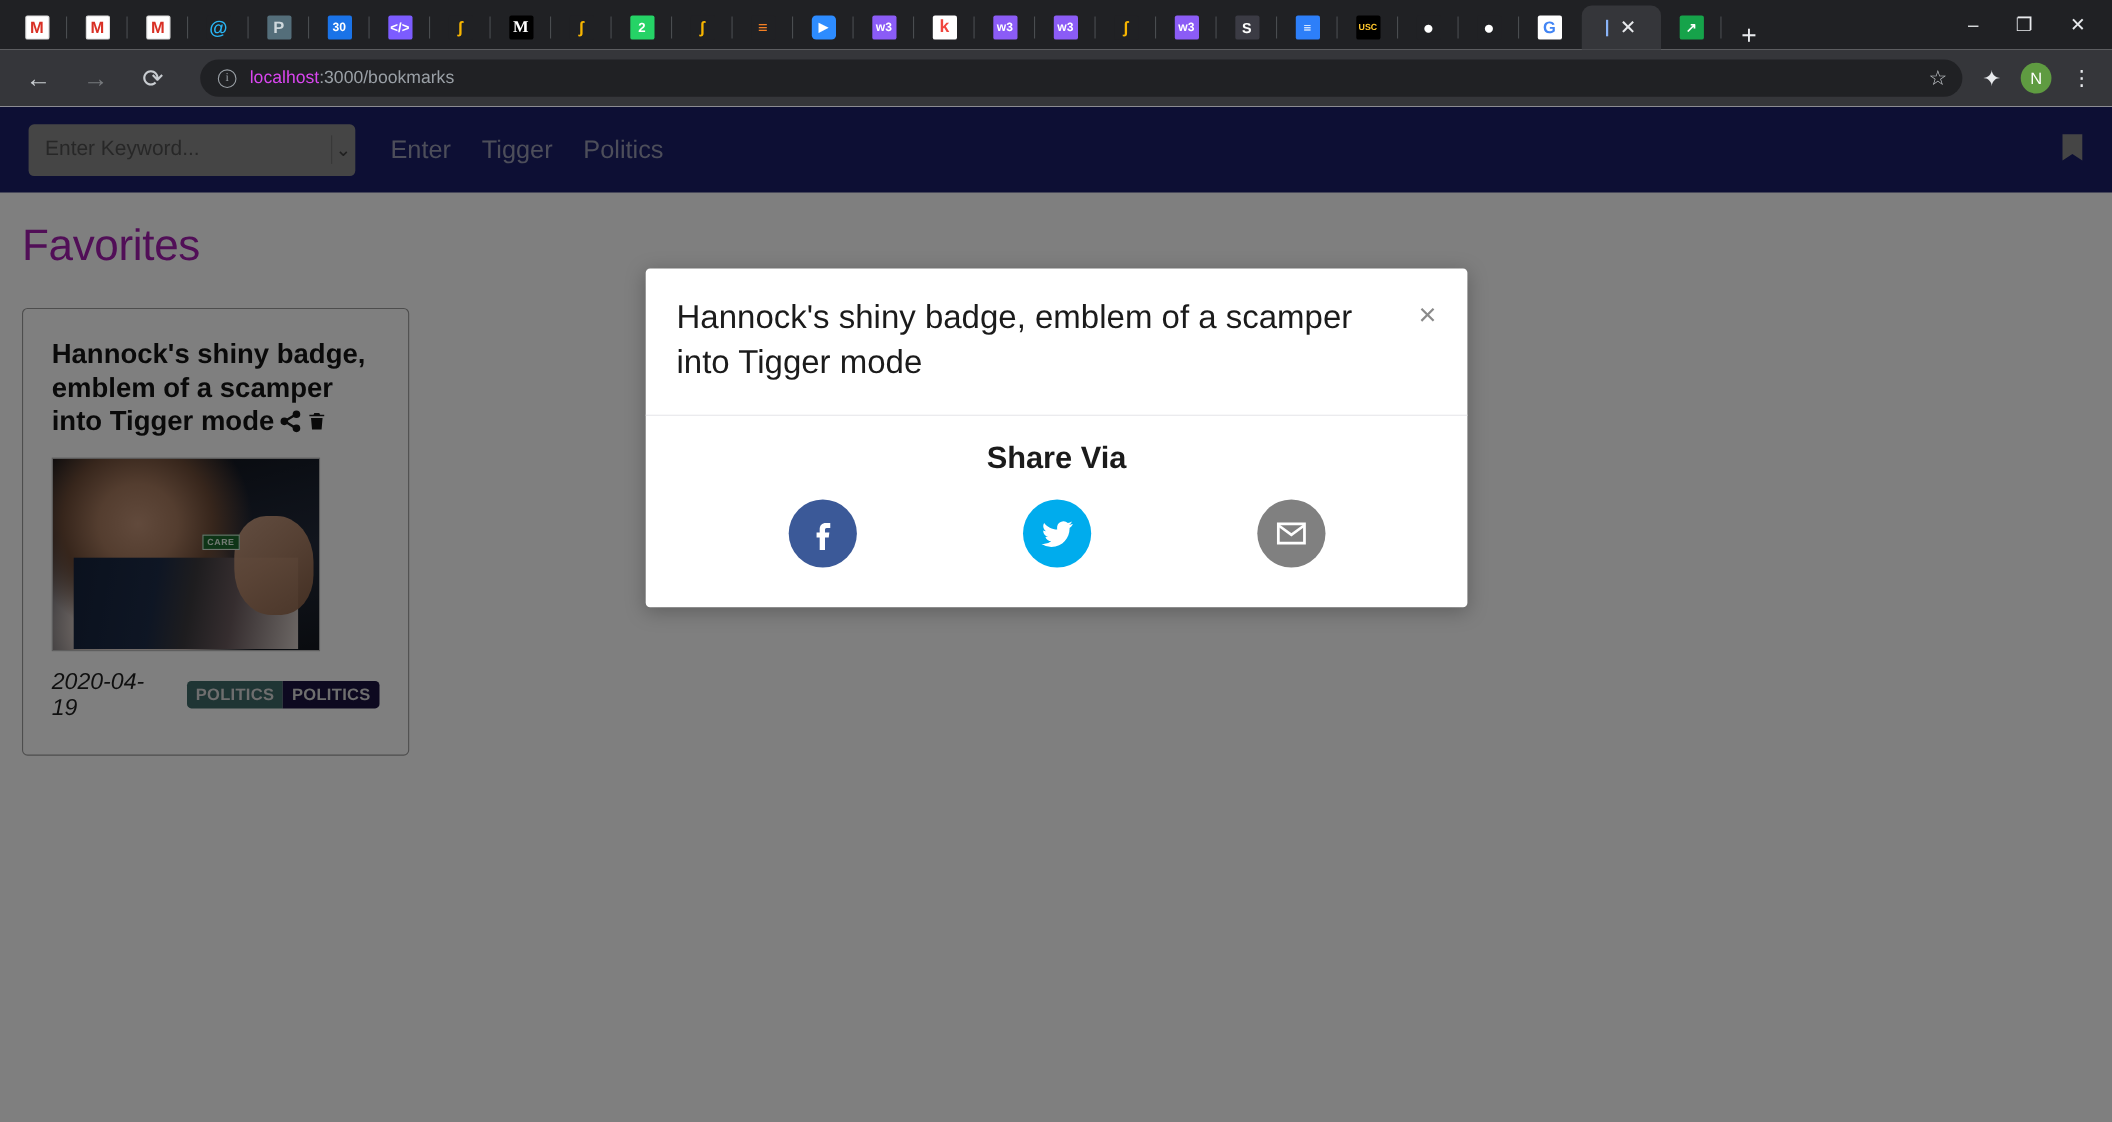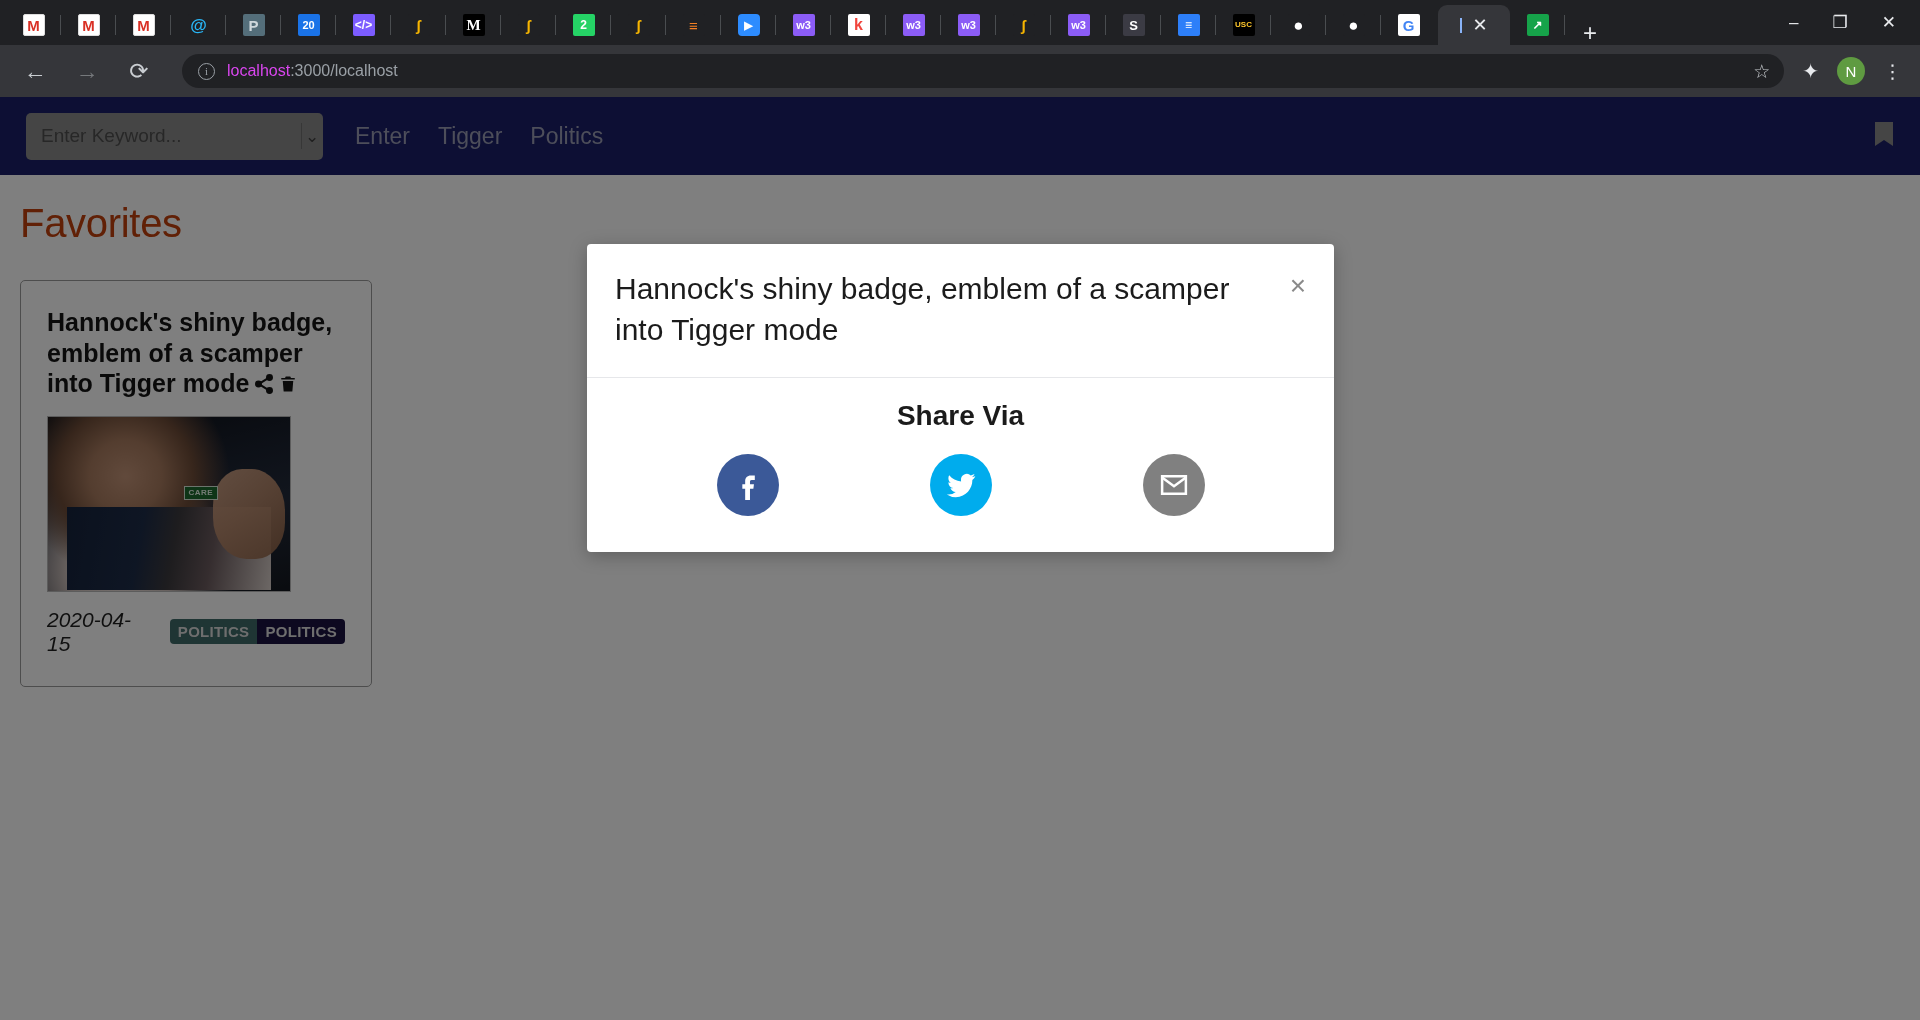--- a/index.html
+++ b/index.html
@@ -115,21 +115,21 @@
   .sg-div { width: 1px; height: 26px; background: #6e6e6e; }
   .sg-caret {
     width: 52px; display: flex; align-items: center; justify-content: center;
     color: #3f3f3f; font-size: 17px;
   }
   .navlinks { display: flex; align-items: center; gap: 28px; margin-left: 32px; }
   .navlink { color: #9a9cb4; font-size: 23px; }
   .nav-bookmark { margin-left: auto; color: #8a8a8a; }
 
   .content { padding: 26px 0 0 20px; }
-  .page-title { font-size: 40px; font-weight: 400; color: #c2410c; letter-spacing: -.3px; }
+  .page-title { font-size: 40px; font-weight: 400; color: #a21caf; letter-spacing: -.3px; }
 
   .card {
     margin-top: 34px; width: 352px; border: 1px solid #9b9b9b;
     border-radius: 5px; padding: 26px 26px 30px 26px; background: transparent;
   }
   .card-title {
     font-size: 25px; font-weight: bold; color: #141414; line-height: 1.22;
   }
   .card-icons { display: inline; white-space: nowrap; }
   .ic { display: inline-block; vertical-align: -3px; margin-left: 4px; }
@@ -214,21 +214,21 @@
         <div class="tab-pin">
           <span class="favicon fi-gmail">M</span>
         </div>
         <div class="tab-pin">
           <span class="favicon fi-at">@</span>
         </div>
         <div class="tab-pin">
           <span class="favicon fi-p">P</span>
         </div>
         <div class="tab-pin">
-          <span class="favicon fi-cal">20</span>
+          <span class="favicon fi-cal">30</span>
         </div>
         <div class="tab-pin">
           <span class="favicon fi-code">&lt;/&gt;</span>
         </div>
         <div class="tab-pin">
           <span class="favicon fi-js">ʃ</span>
         </div>
         <div class="tab-pin">
           <span class="favicon fi-m">M</span>
         </div>
@@ -302,21 +302,21 @@
       <span class="wc">✕</span>
     </div>
   </div>
 
   <div class="toolbar">
     <span class="navbtn">←</span>
     <span class="navbtn dim">→</span>
     <span class="navbtn">⟳</span>
     <div class="omnibox">
       <span class="info-icon">i</span>
-      <span class="url"><b>localhost</b><span>:3000/localhost</span></span>
+      <span class="url"><b>localhost</b><span>:3000/bookmarks</span></span>
       <span class="star">☆</span>
     </div>
     <span class="puzzle">✦</span>
     <span class="avatar">N</span>
     <span class="kebab">⋮</span>
   </div>
 
   <div class="viewport">
 
     <div class="navbar">
@@ -350,21 +350,21 @@
                 </svg></span><span class="ic"><svg width="18" height="22" viewBox="0 0 24 24" fill="#141414">
                   <path d="M9 2h6l1 2h5v2H3V4h5zM5 8h14l-1.2 14H6.2z"></path>
                 </svg></span></span></div>
 
         <div class="thumb">
           <span class="thumb-hand"></span>
           <span class="thumb-badge">CARE</span>
         </div>
 
         <div class="meta">
-          <span class="date">2020-04-15</span>
+          <span class="date">2020-04-19</span>
           <span class="tags" id="card-tags">
               <span class="tag tag-politics" style="background: rgb(63, 106, 105);">POLITICS</span>
               <span class="tag tag-source" style="background: rgb(26, 19, 64);">POLITICS</span>
             </span>
         </div>
       </div>
     </div>
 
     <div class="overlay"></div>
     <div class="modal">

